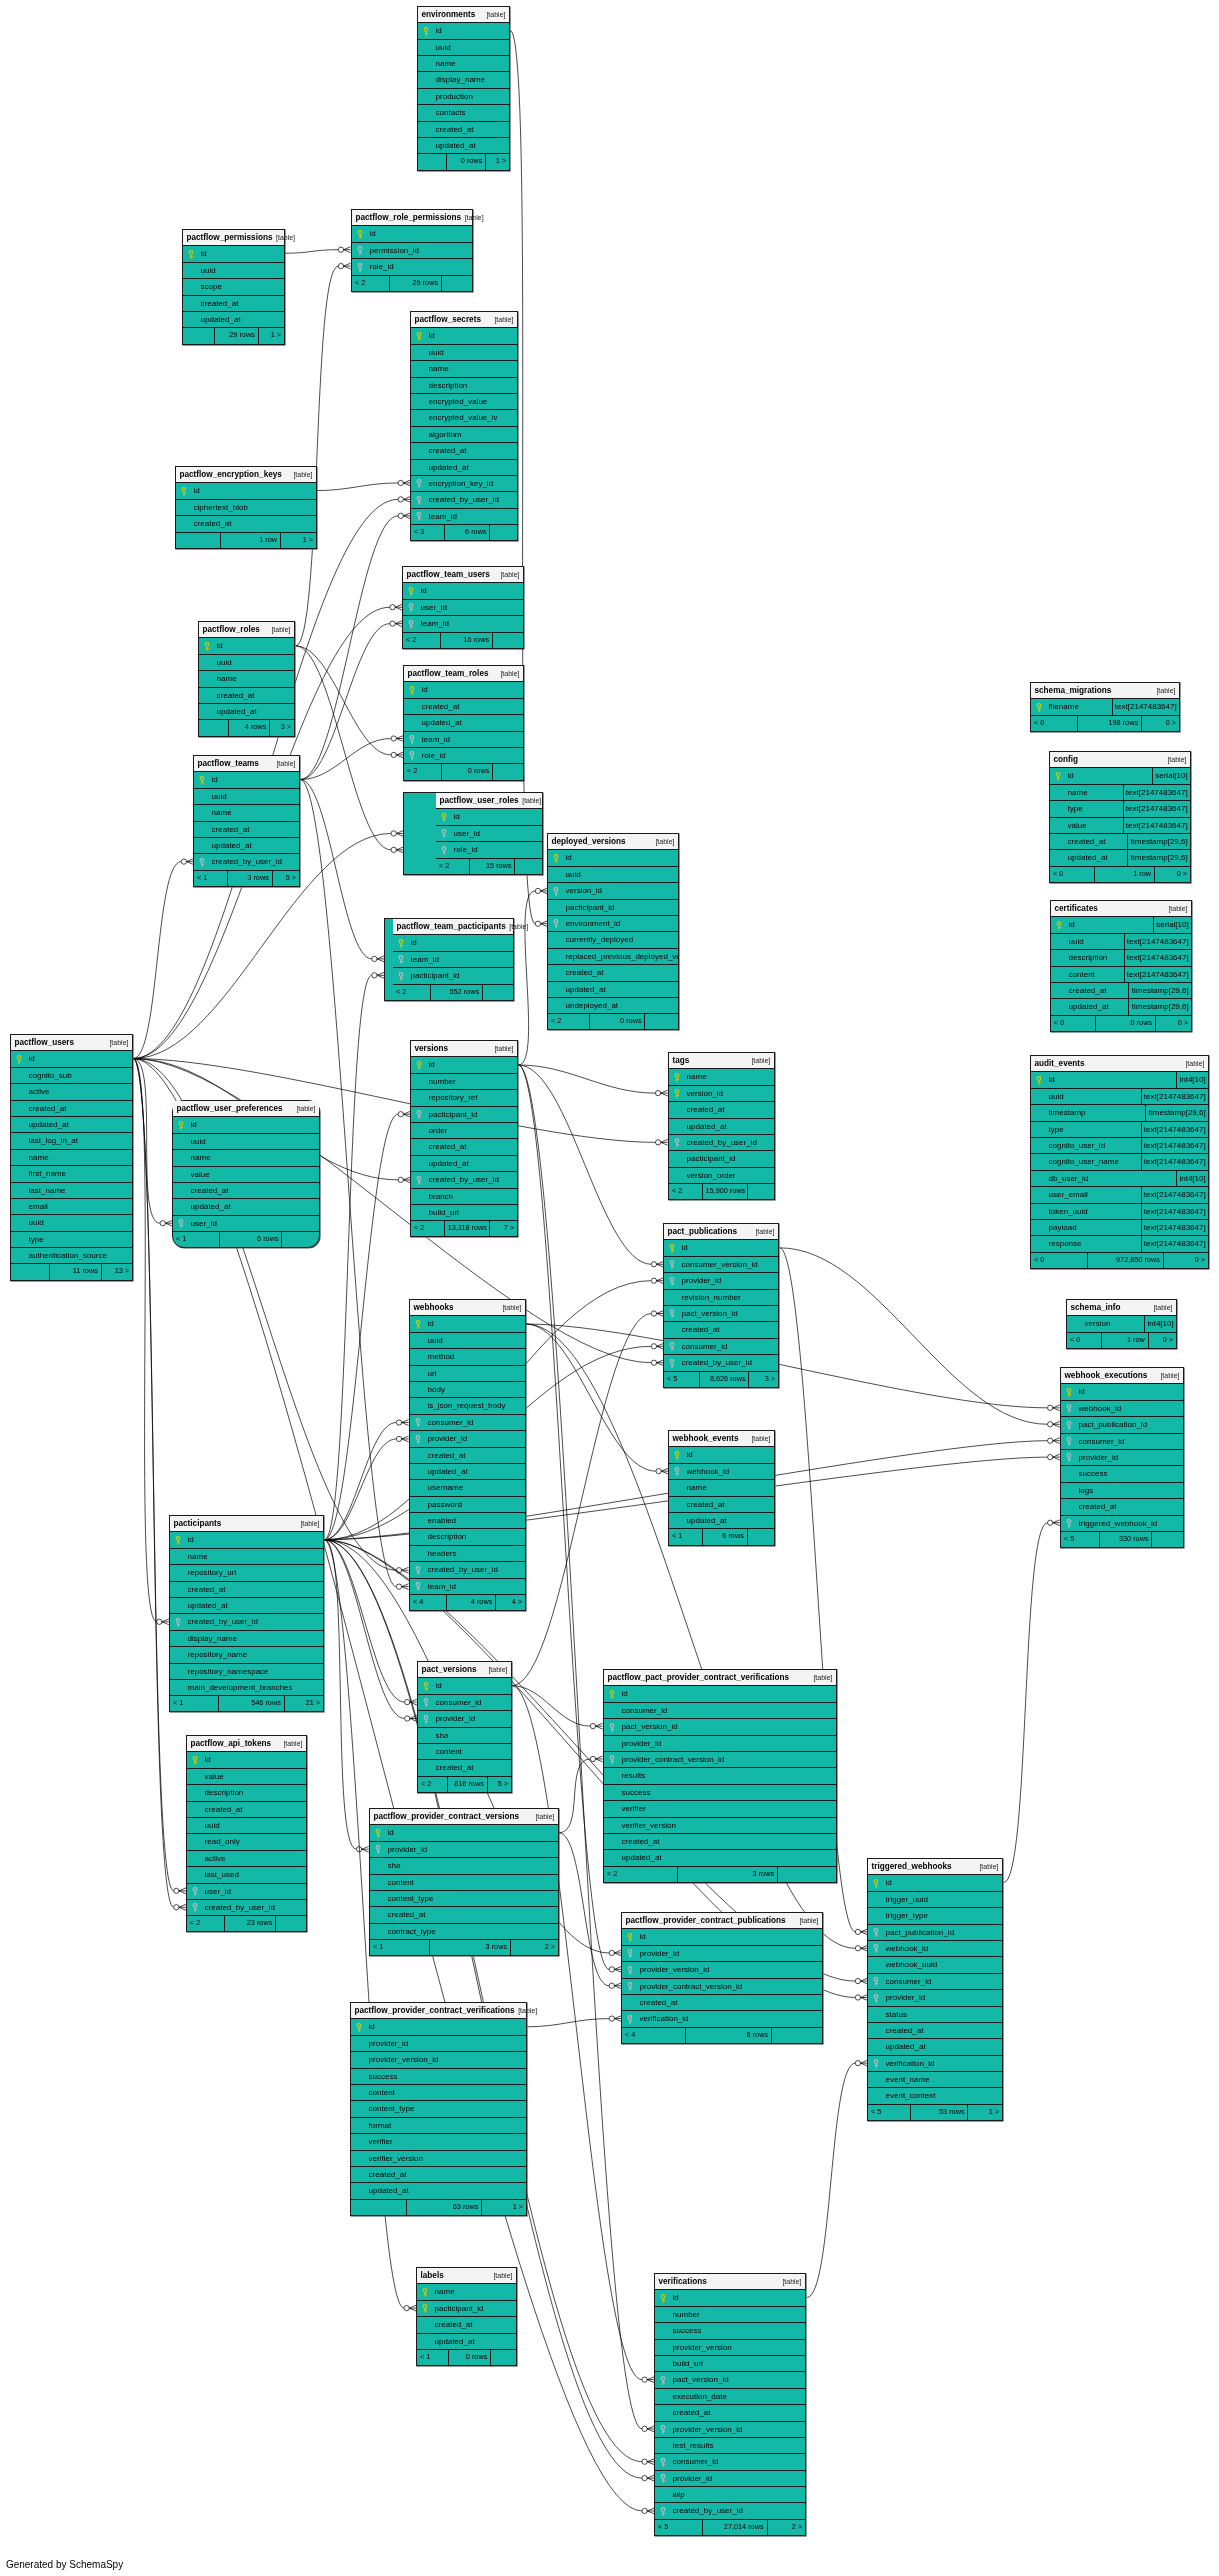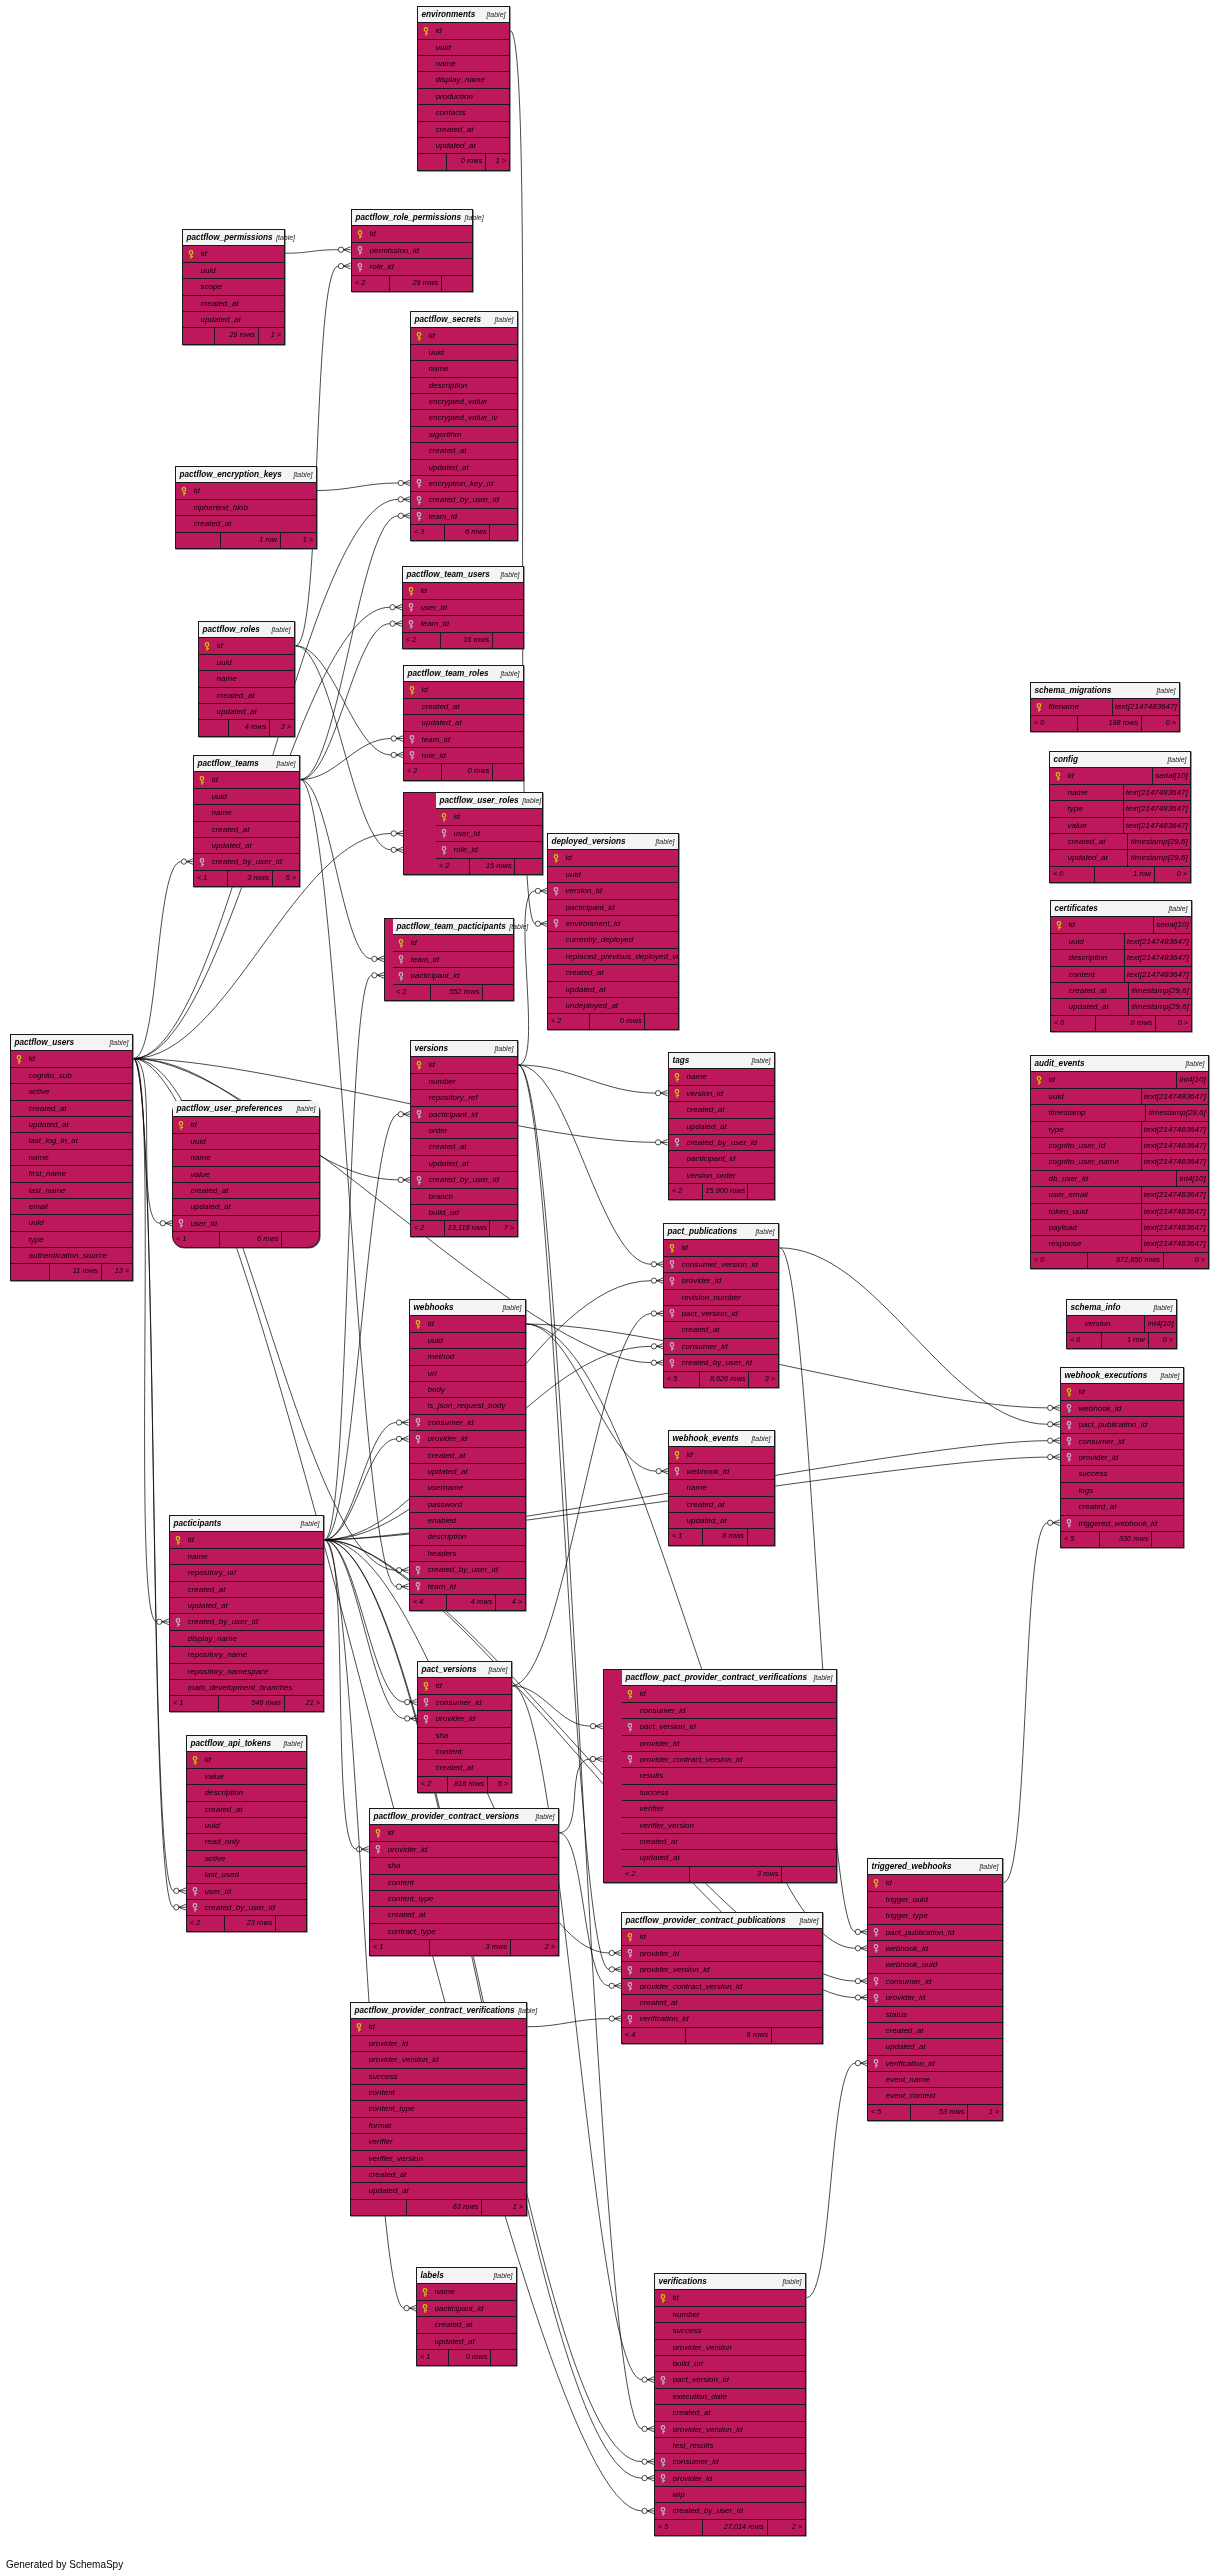--- a/index.html
+++ b/index.html
@@ -1,21 +1,21 @@
 <!DOCTYPE html>
 <html style="font-size:9.4px"><head>
 <meta charset="utf-8">
 <style>
   html,body{margin:0;padding:0;background:#ffffff;}
   .canvas{position:relative;width:1220px;height:2576px;background:#ffffff;overflow:hidden;
           font-family:"Liberation Sans","DejaVu Sans",sans-serif;}
   #edges{position:absolute;left:0;top:0;z-index:0;}
   #tables-layer{position:absolute;left:0;top:0;width:100%;height:100%;z-index:1;}
-  .db-table{position:absolute;background:#be185d;border:0.9px solid #1a1a1a;box-sizing:border-box;
-            box-shadow:0.6px 0.6px 0 #555;font-style:italic;}
+  .db-table{position:absolute;background:#14b8a6;border:0.9px solid #1a1a1a;box-sizing:border-box;
+            box-shadow:0.6px 0.6px 0 #555;}
   .db-table.orphan{border-width:1.5px;}
   .tbl-header{height:16.4px;line-height:16.4px;background:#f4f4f4;border-bottom:0.9px solid #1a1a1a;
               padding:0 3.5px;white-space:nowrap;display:flex;justify-content:space-between;box-sizing:border-box;}
   .tbl-name{font-weight:bold;font-size:8.2px;color:#000;}
   .tbl-tag{font-size:7px;color:#222;margin-left:3.5px;}
   .tbl-row{position:relative;height:16.4px;line-height:16.4px;border-bottom:0.6px solid #1a1a1a;
            padding-left:17.6px;font-size:8px;color:#000;white-space:nowrap;box-sizing:border-box;display:flex;}
   .tbl-row .col-name{flex:1 1 auto;overflow:hidden;}
   .tbl-row .col-type{flex:0 0 auto;border-left:0.6px solid #1a1a1a;padding:0 2.3px;margin-left:2.3px;}
   .key-ico{position:absolute;left:4.7px;top:3.5px;width:5.9px;height:9.4px;}
@@ -1691,21 +1691,21 @@
         </div>
         <div class="tbl-row">
           <span class="col-name">created_at</span>
         </div>
         <div class="tbl-footer">
           <div class="fcell f-left">&lt; 2</div>
           <div class="fcell f-mid">816 rows</div>
           <div class="fcell f-right">5 &gt;</div>
         </div>
       </div>
-      <div class="db-table" style="left: 603px; top: 1669px; width: 234px; padding-left: 18px;">
+      <div class="db-table" style="left: 603px; top: 1669px; width: 234px;">
         <div class="tbl-header">
           <span class="tbl-name">pactflow_pact_provider_contract_verifications</span>
           <span class="tbl-tag">[table]</span>
         </div>
         <div class="tbl-row">
           <svg class="key-ico" viewBox="0 0 10 16">
             <circle cx="5" cy="4.2" r="3" fill="none" stroke="#cccc00" stroke-width="2"></circle>
             <line x1="5" y1="7.2" x2="5" y2="15" stroke="#cccc00" stroke-width="2"></line>
             <line x1="5" y1="11" x2="8.5" y2="11" stroke="#cccc00" stroke-width="2"></line>
           </svg>

